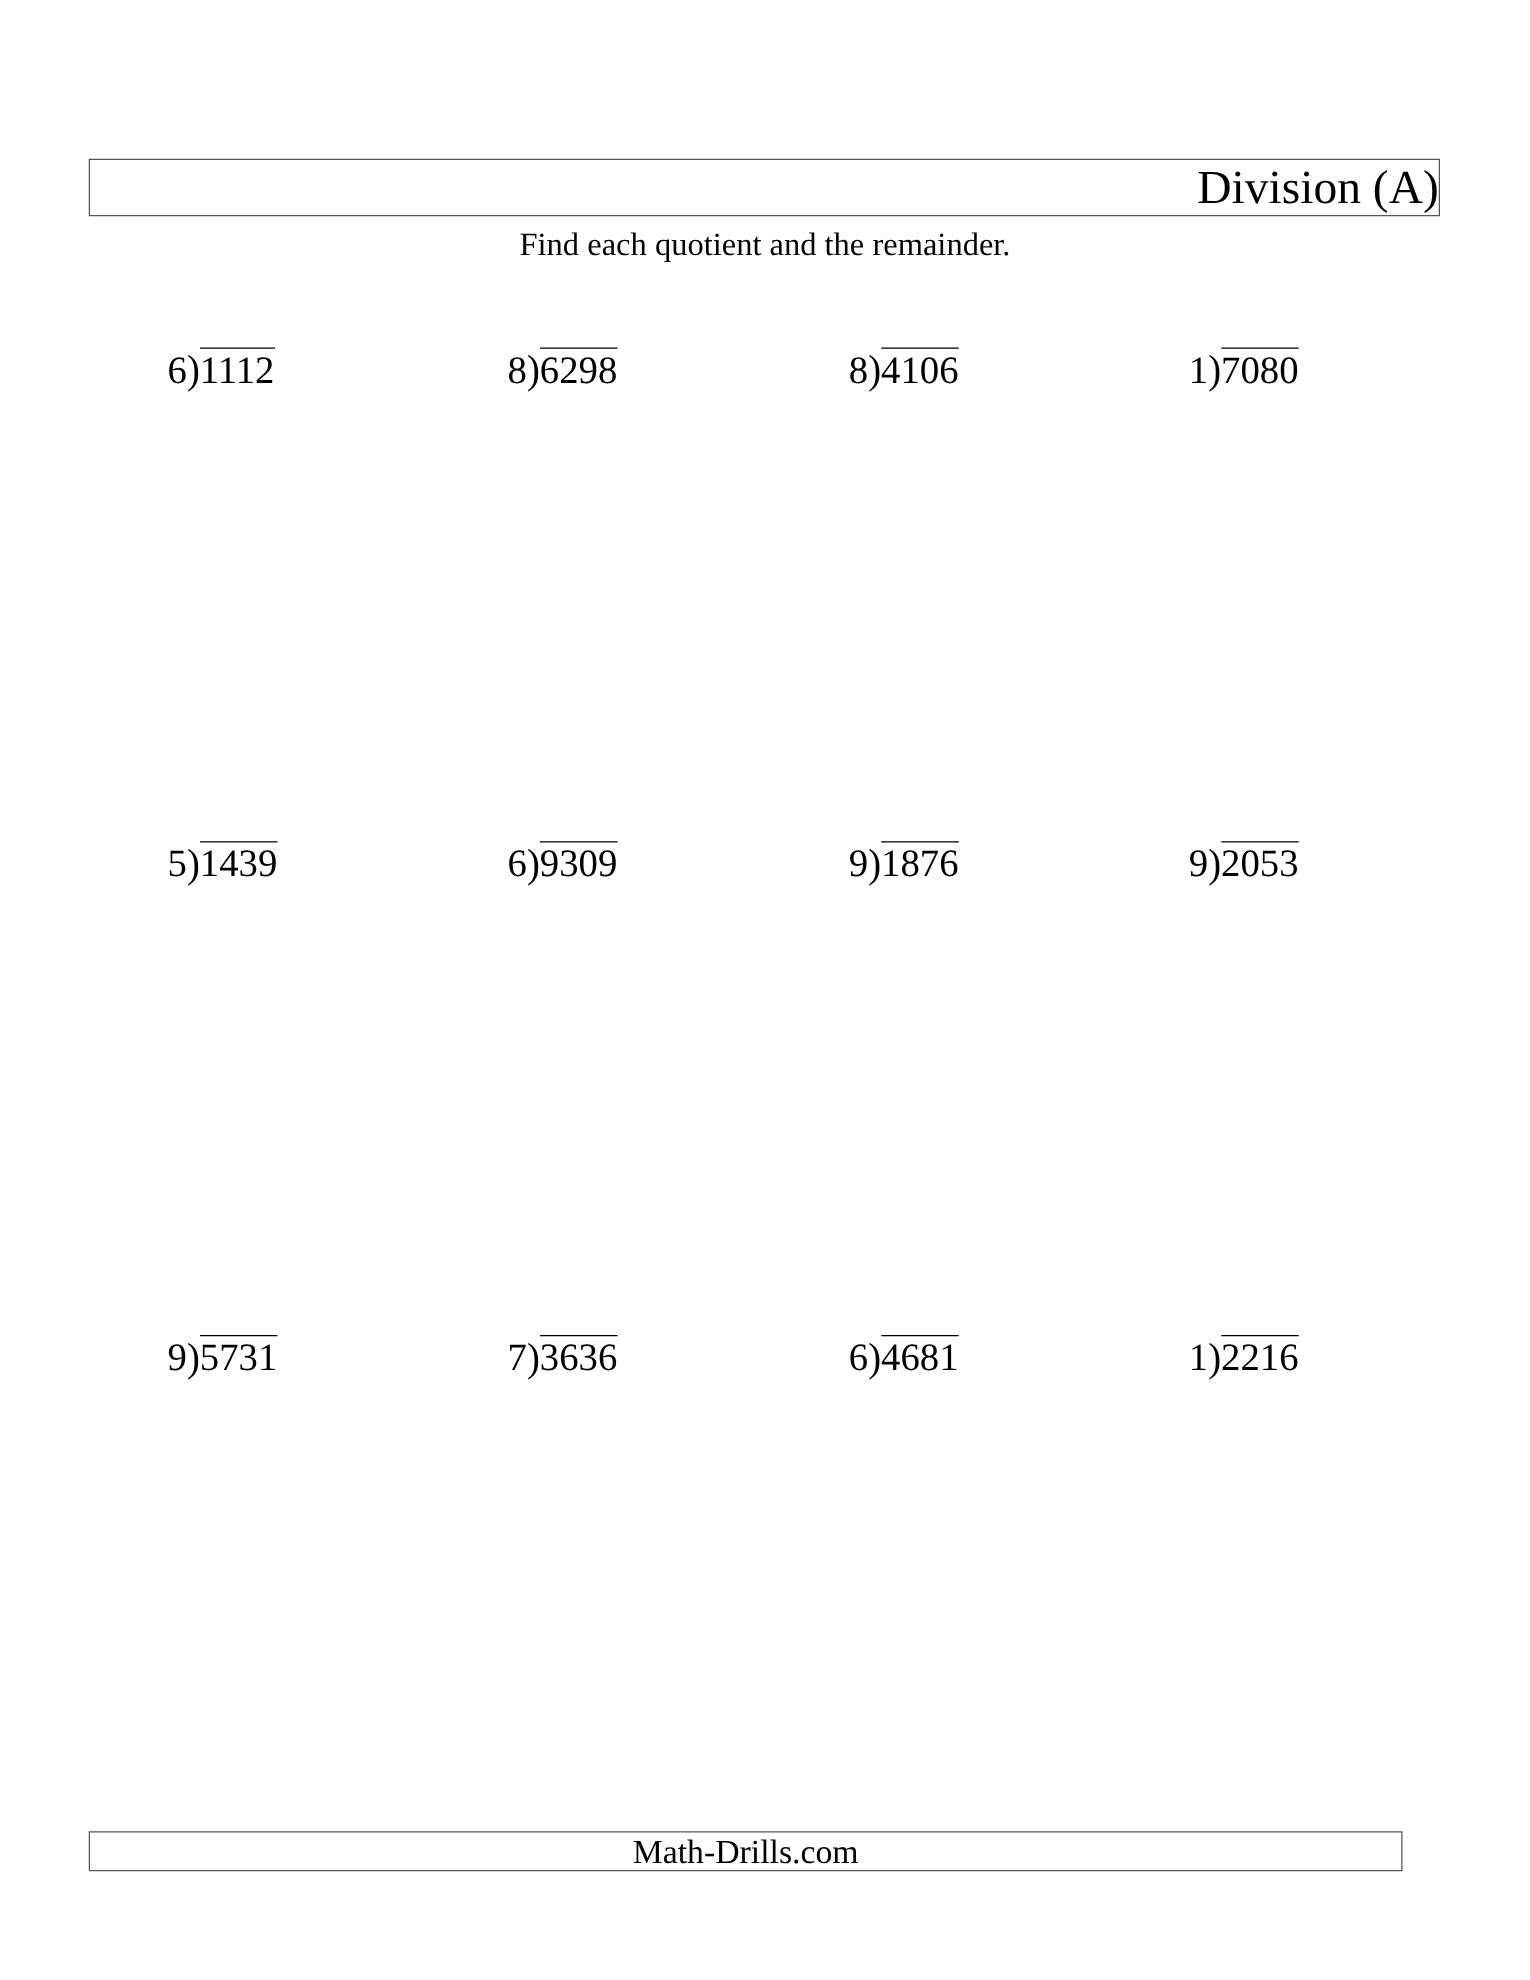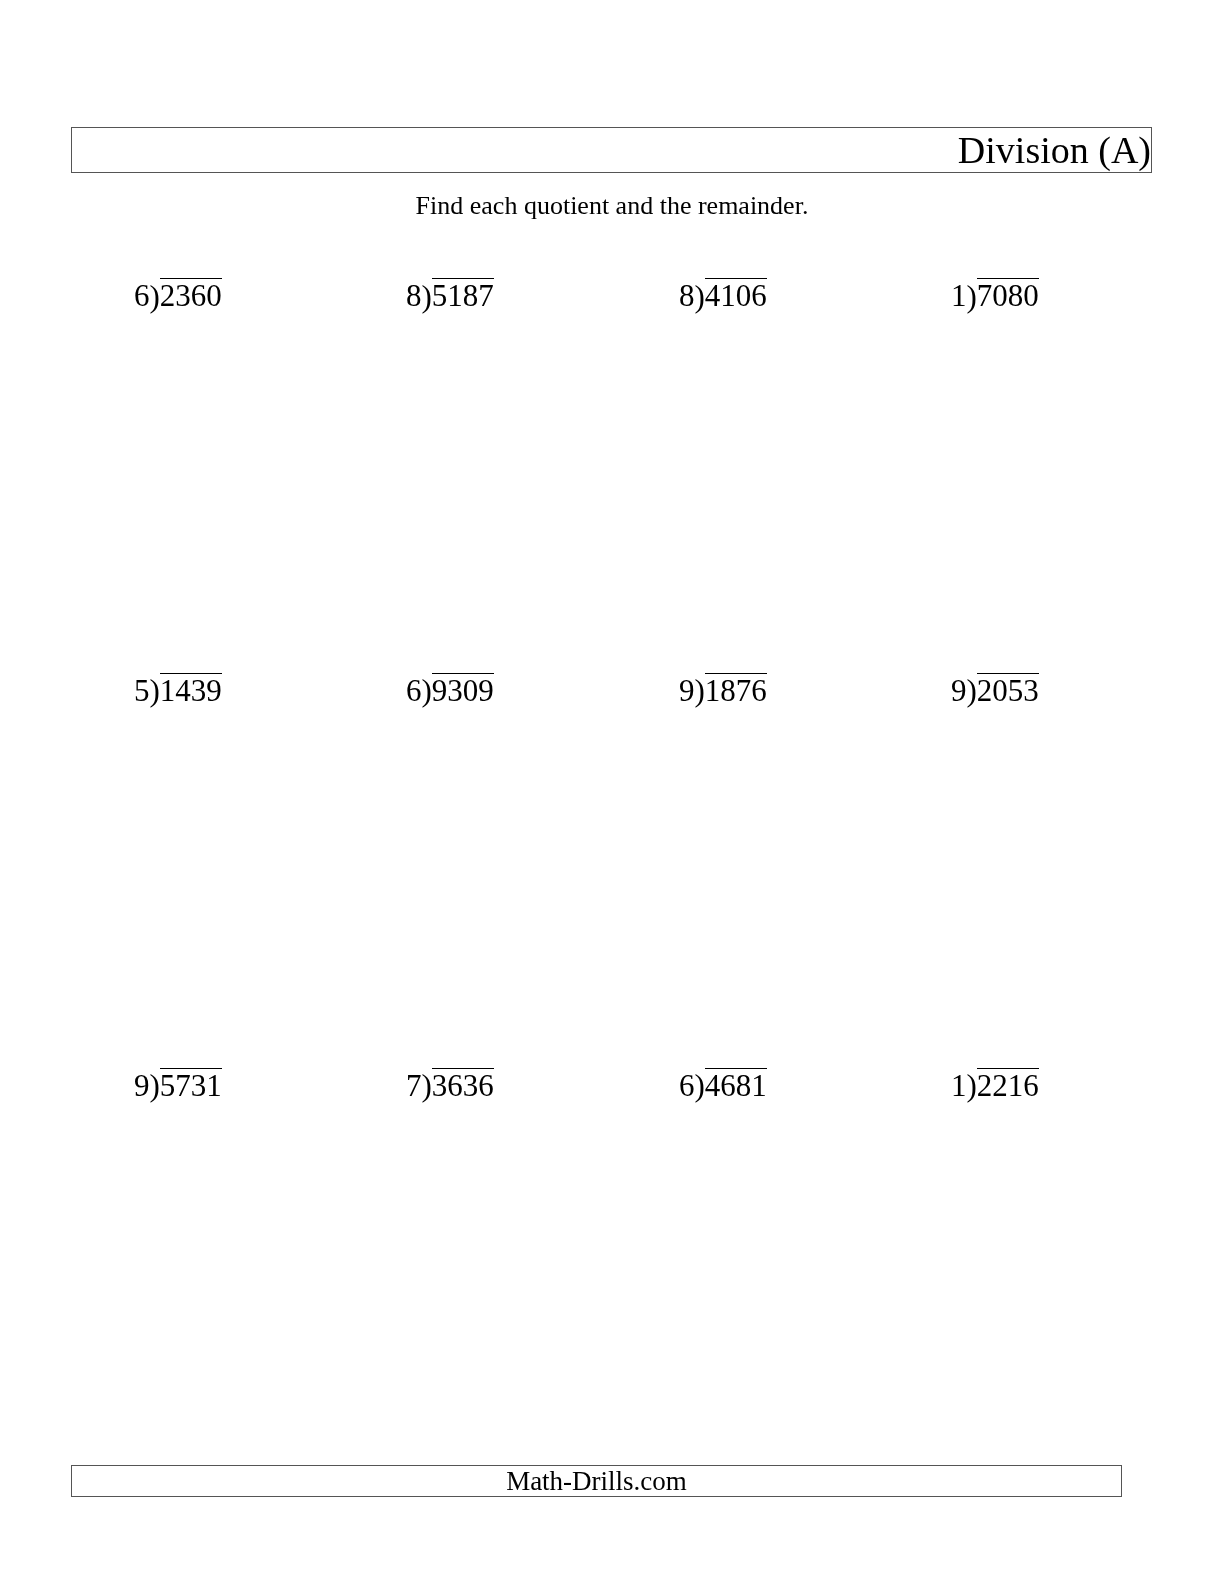--- a/index.html
+++ b/index.html
@@ -26,21 +26,21 @@
       text-align: right;
     }
     .title-box .title {
       font-size: 38px;
       line-height: 44px;
       display: inline-block;
     }
     .instructions {
       position: absolute;
       left: 0;
-      top: 190px;
+      top: 180px;
       width: 1224px;
       text-align: center;
       font-size: 26px;
       line-height: 32px;
     }
     .problem {
       position: absolute;
       font-size: 31px;
       line-height: 36px;
       white-space: nowrap;
@@ -83,26 +83,26 @@
 
 <div class="title-box">
   <span class="title">Division (A)</span>
 </div>
 
 <div class="instructions">Find each quotient and the remainder.</div>
 
 <div class="problem" style="left:134px; top:278px;">
   <span class="divisor">6</span>
     <span class="bracket">)</span>
-    <span class="dividend">2360</span>
+    <span class="dividend">1112</span>
 </div>
 <div class="problem" style="left:406px; top:278px;">
   <span class="divisor">8</span>
     <span class="bracket">)</span>
-    <span class="dividend">5187</span>
+    <span class="dividend">6298</span>
 </div>
 <div class="problem" style="left:679px; top:278px;">
   <span class="divisor">8</span>
     <span class="bracket">)</span>
     <span class="dividend">4106</span>
 </div>
 <div class="problem" style="left:951px; top:278px;">
   <span class="divisor">1</span>
     <span class="bracket">)</span>
     <span class="dividend">7080</span>

